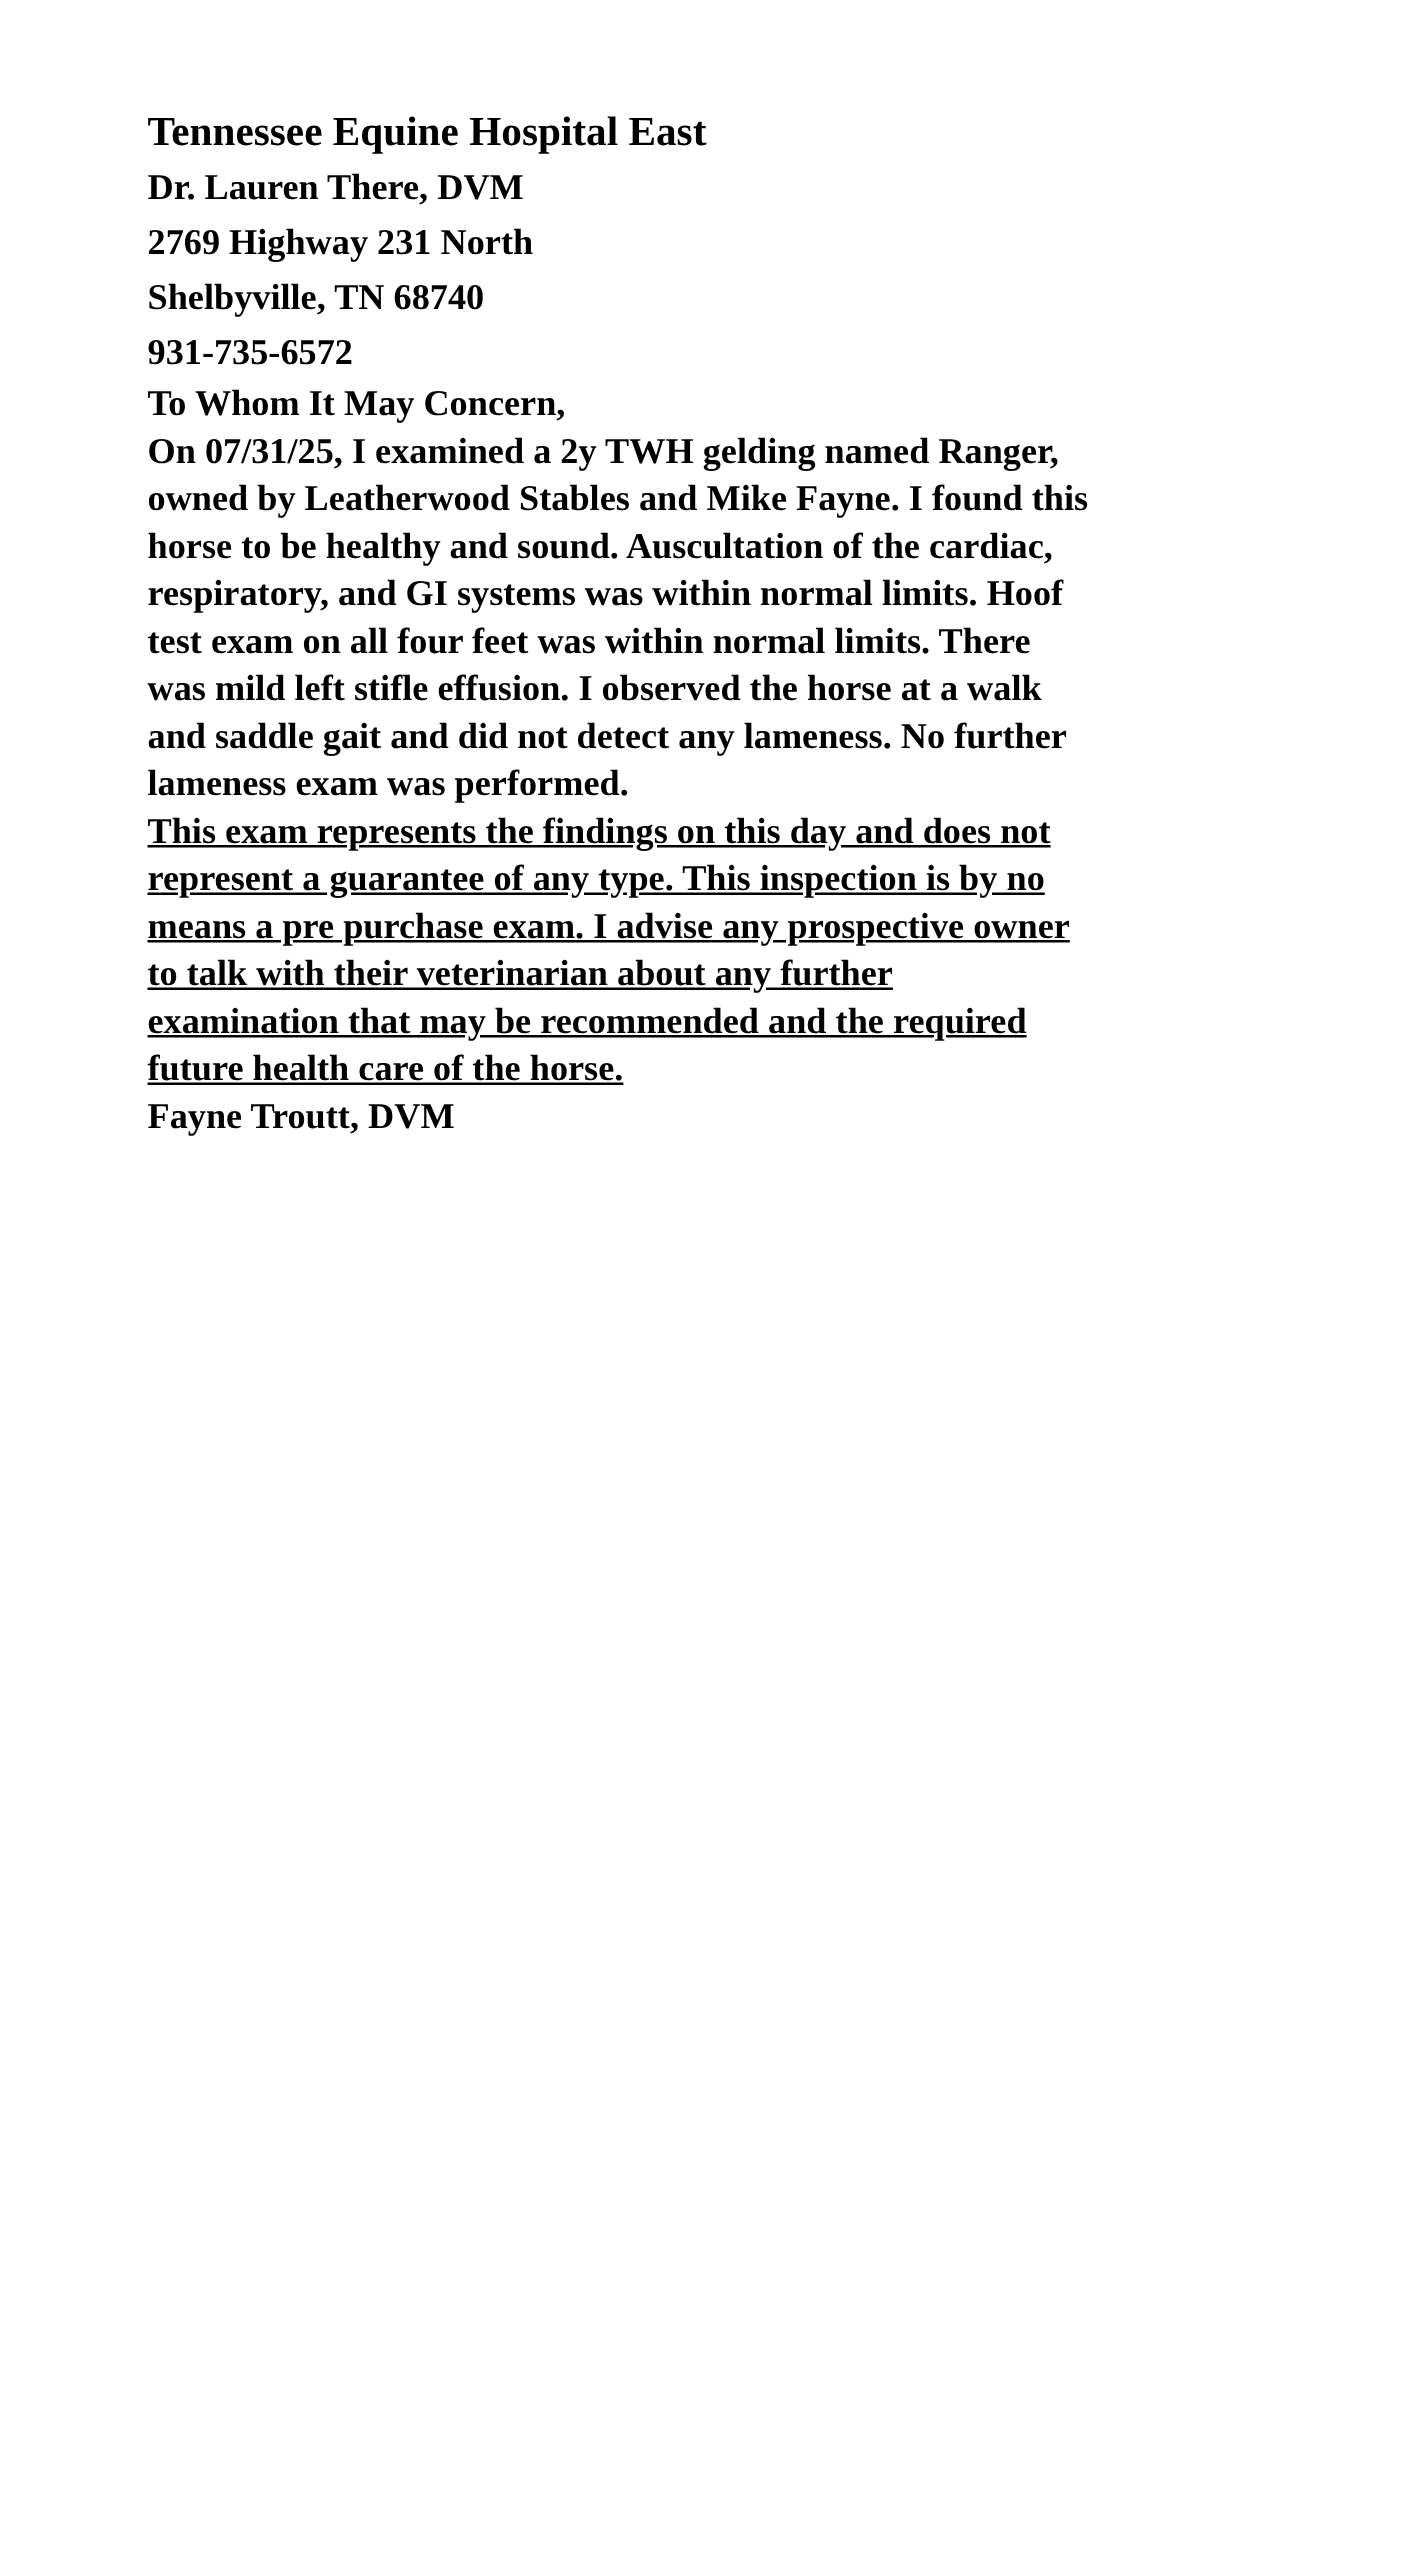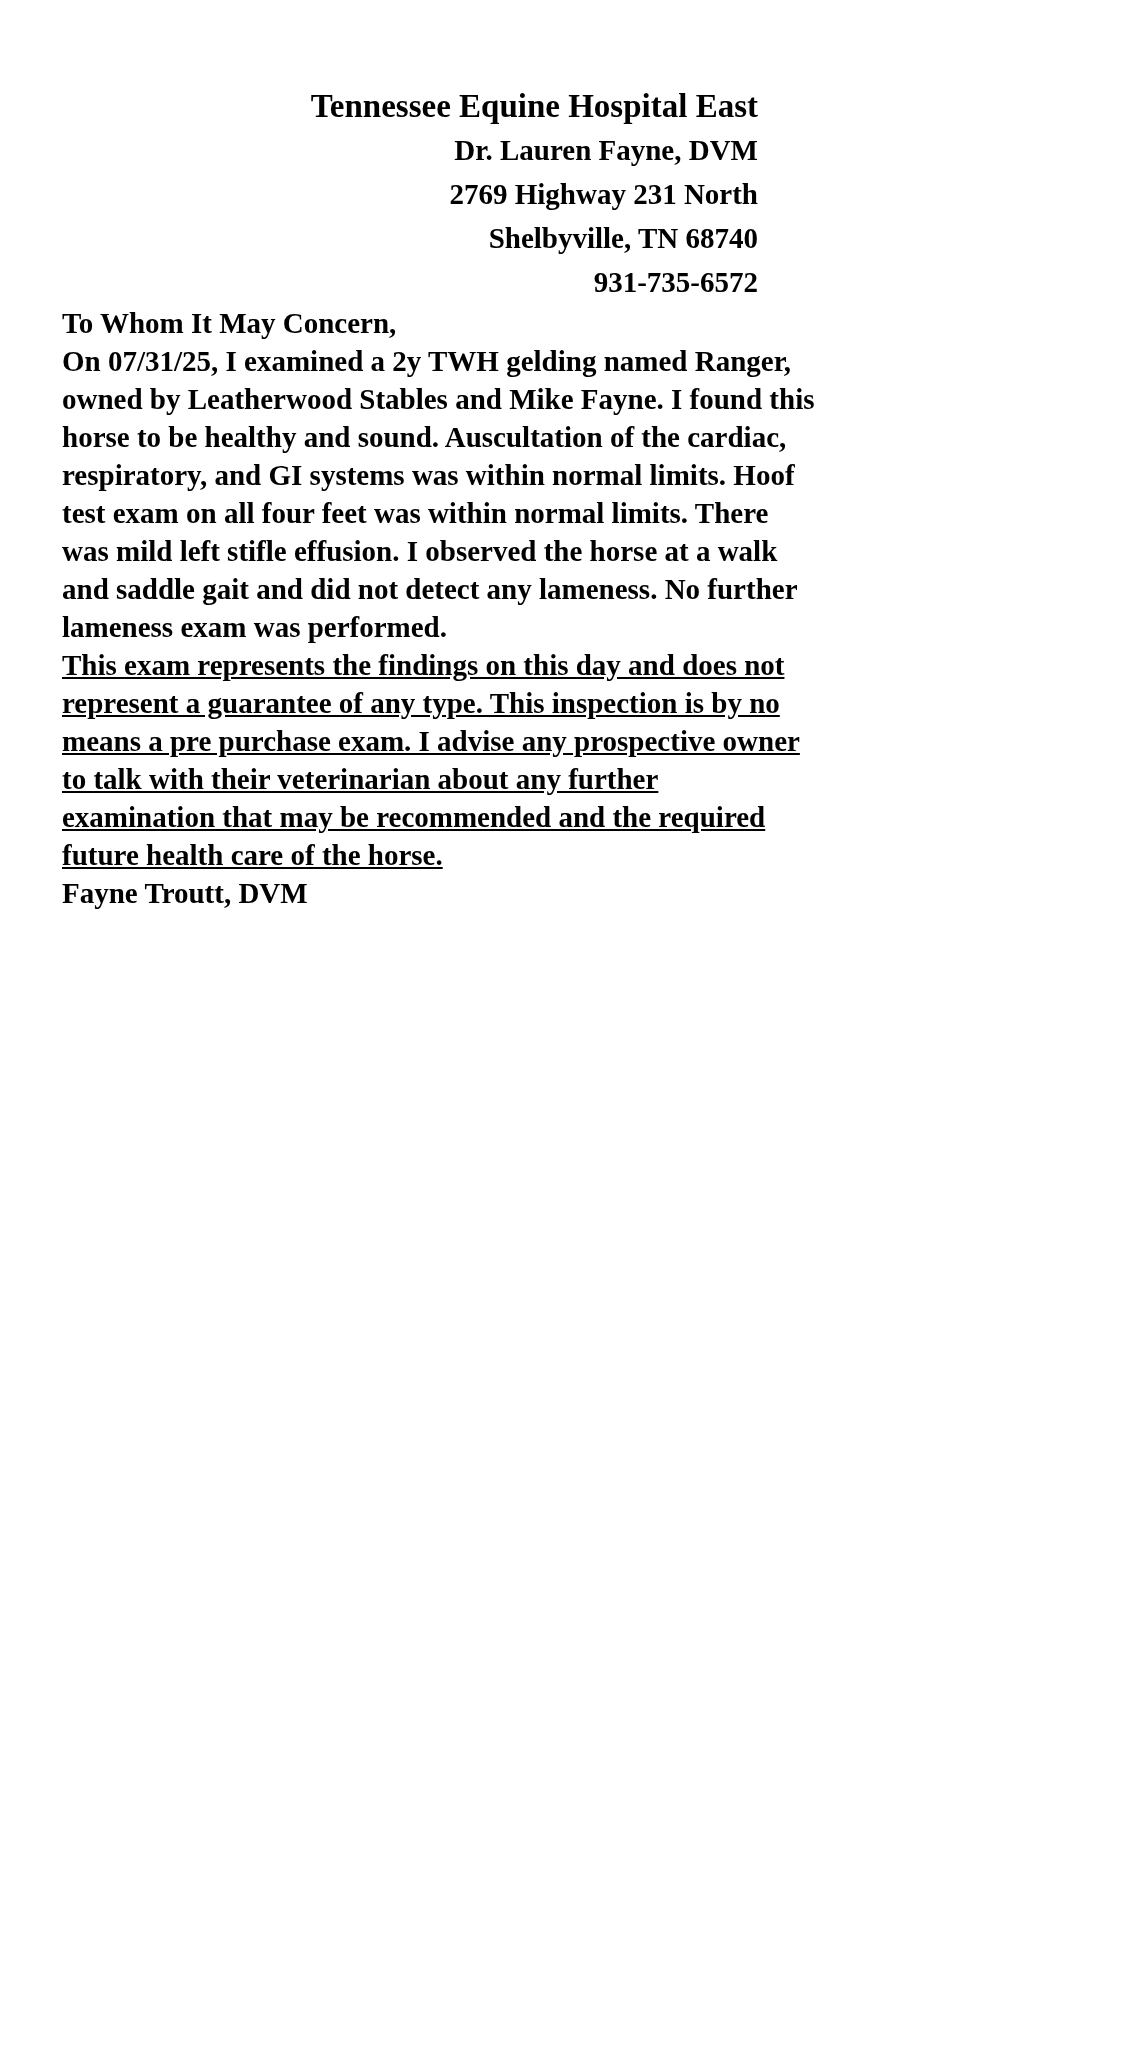--- a/index.html
+++ b/index.html
@@ -19,29 +19,29 @@
     position: relative;
     width: 1140px;
     height: 2046px;
     background: #ffffff;
     overflow: hidden;
   }
   .letterhead {
     padding-top: 84px;
     margin-left: 118px;
     width: 640px;
-    text-align: right;
+    text-align: left;
     font-size: 29px;
     line-height: 44px;
   }
   .clinic-name {
     font-size: 33px;
   }
   .letter-body {
-    margin-left: 62px;
+    margin-left: 118px;
     width: 770px;
     font-size: 29px;
     line-height: 38px;
   }
   .letter-body p {
     margin: 0;
     padding: 0;
   }
   .salutation { margin-top: 81px; }
   .para { white-space: pre-line; }
@@ -50,21 +50,21 @@
   .closing { margin-top: 80px; }
   .signature-name { margin-top: 159px; }
 </style>
 </head>
 <body>
 
 <div class="page">
 
   <header class="letterhead">
     <div class="clinic-name">Tennessee Equine Hospital East</div>
-    <div class="lh-line">Dr. Lauren Fayne, DVM</div>
+    <div class="lh-line">Dr. Lauren There, DVM</div>
     <div class="lh-line">2769 Highway 231 North</div>
     <div class="lh-line">Shelbyville, TN 68740</div>
     <div class="lh-line">931-735-6572</div>
   </header>
 
   <main class="letter-body">
     <p class="salutation">To Whom It May Concern,</p>
 
     <p class="para para-1">On 07/31/25, I examined a 2y TWH gelding named Ranger,
 owned by Leatherwood Stables and Mike Fayne. I found this

